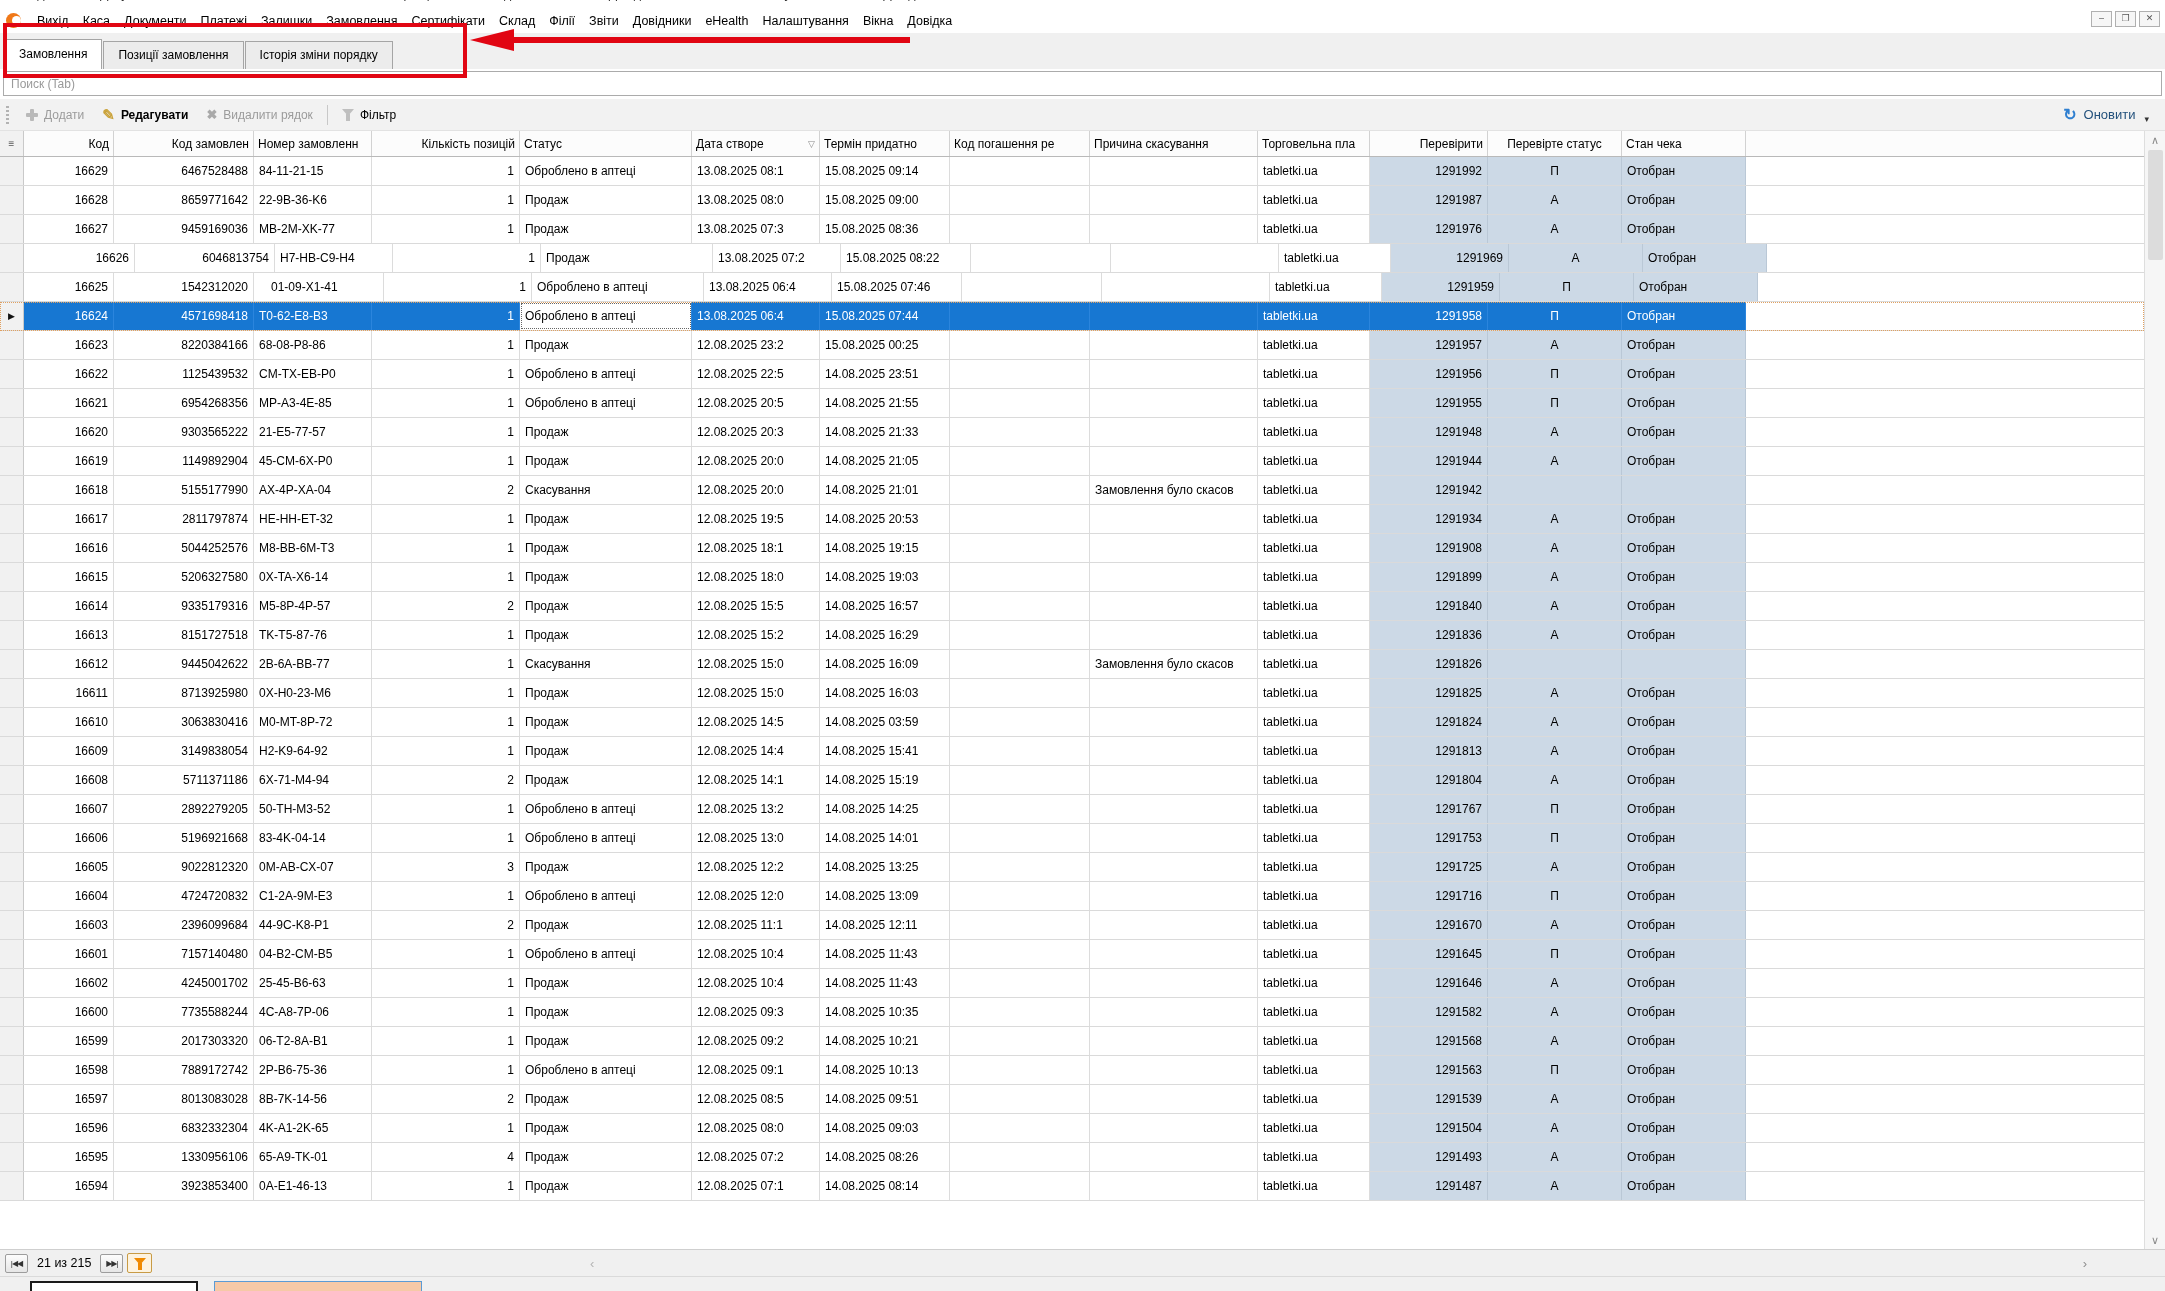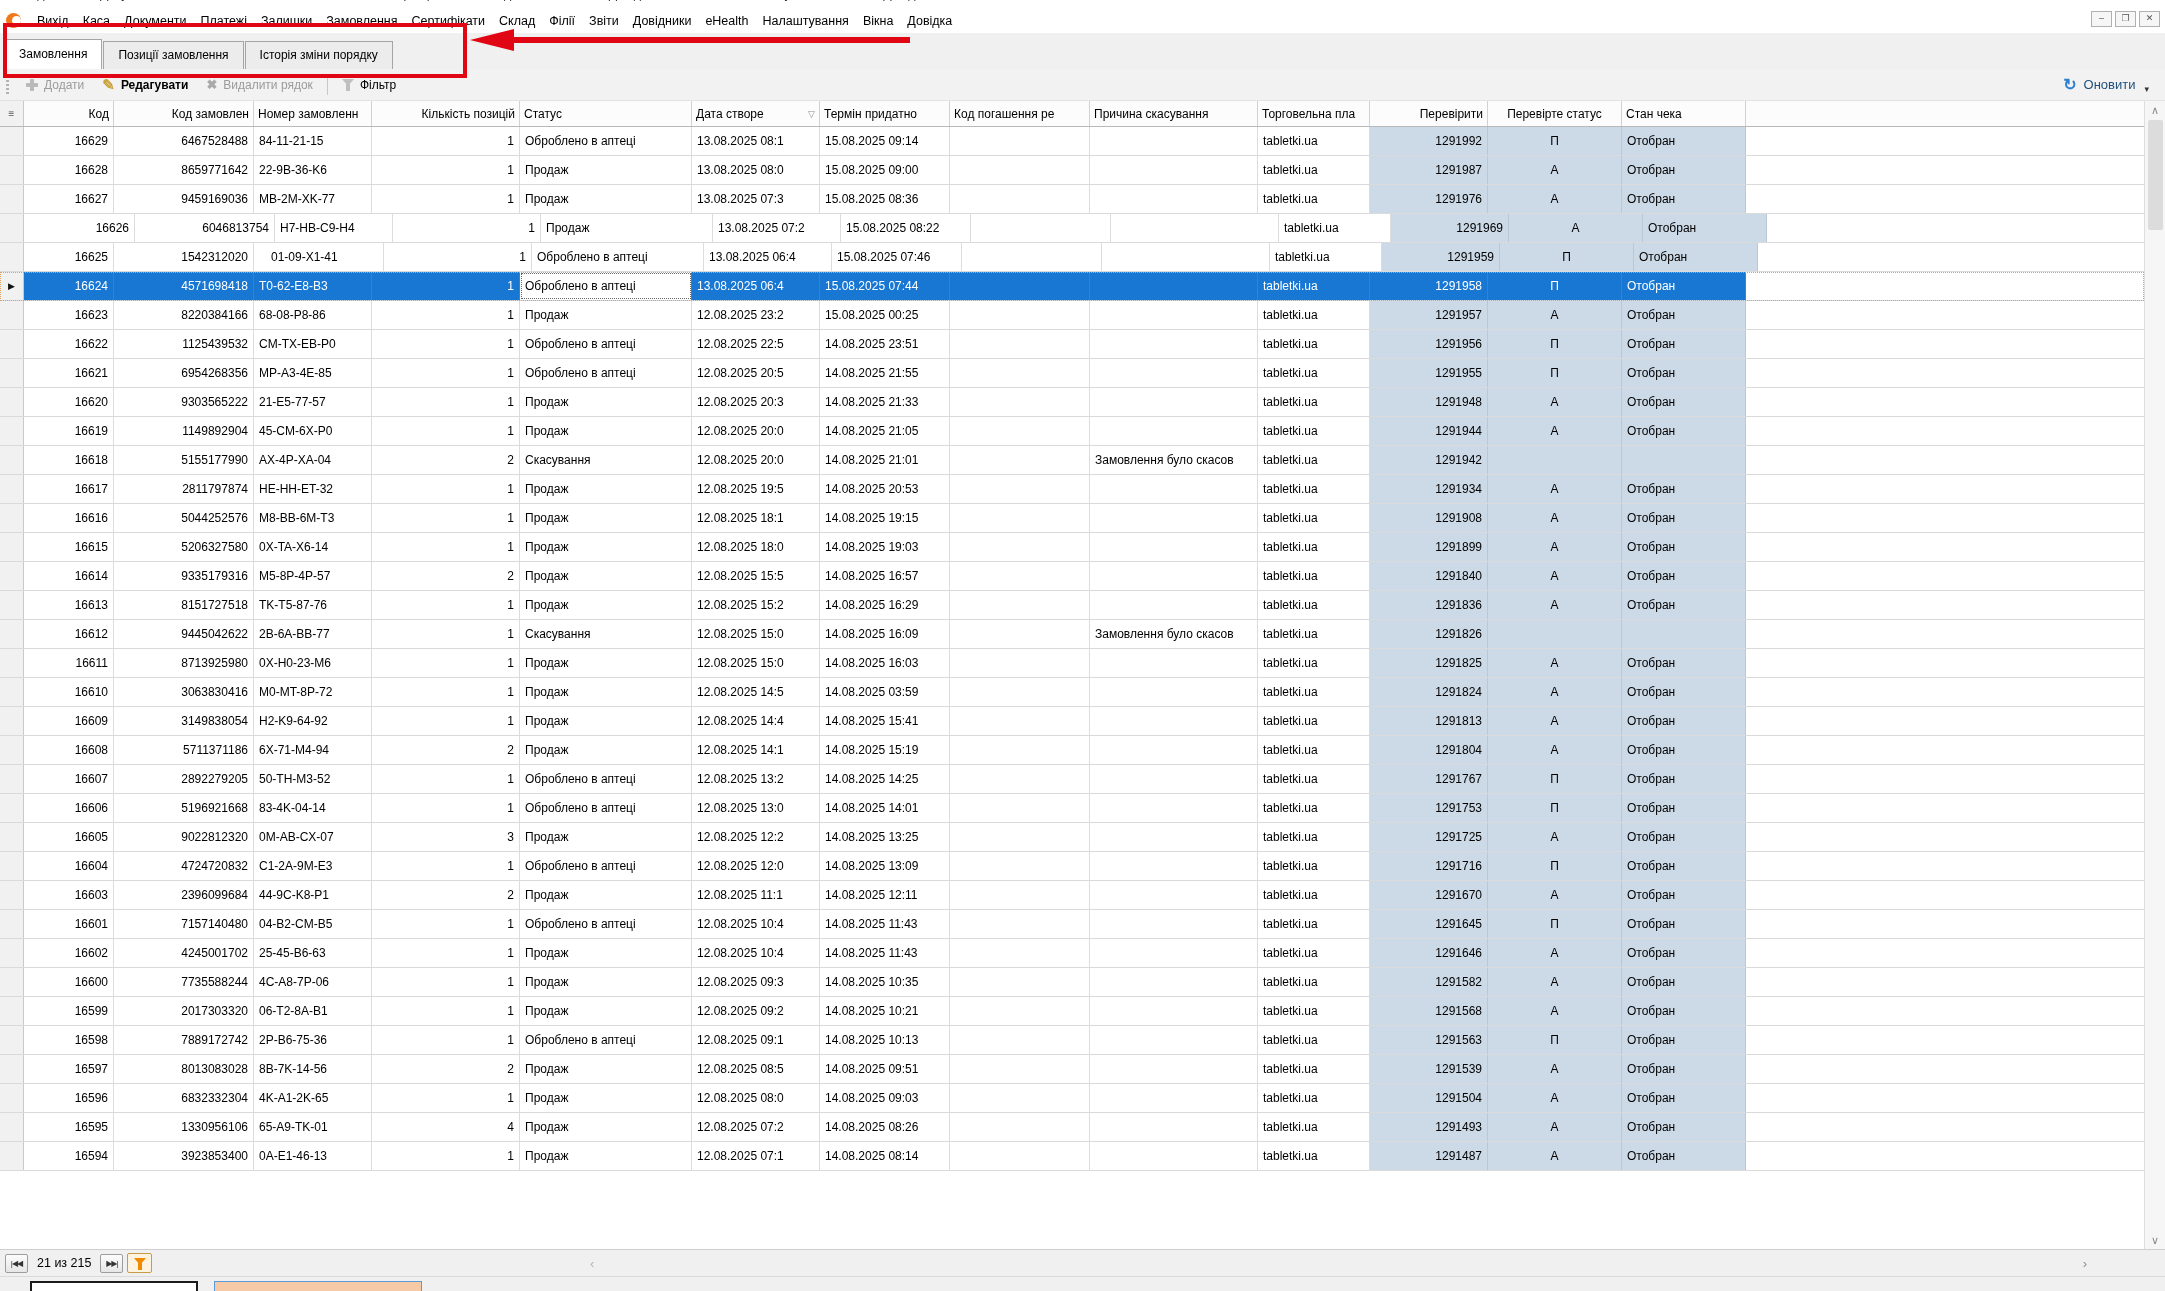--- a/index.html
+++ b/index.html
@@ -152,20 +152,23 @@
       </span>
   </div>
 
   <div class="tabsrow">
       <span class="tab active">Замовлення</span>
       <span class="tab">Позиції замовлення</span>
       <span class="tab">Історія зміни порядку</span>
     </div>
 
 
+  <div class="searchrow">
+    <input class="search" type="text" placeholder="Поиск (Tab)" style="">
+  </div>
 
   <div class="toolbar">
     <span class="grip"></span>
     <span class="tbtn disabled">
       <span class="icon-plus"></span>
       <span>Додати</span>
     </span>
     <span class="tbtn bold">
       <span class="icon-pencil">✎</span>
       <span>Редагувати</span>

